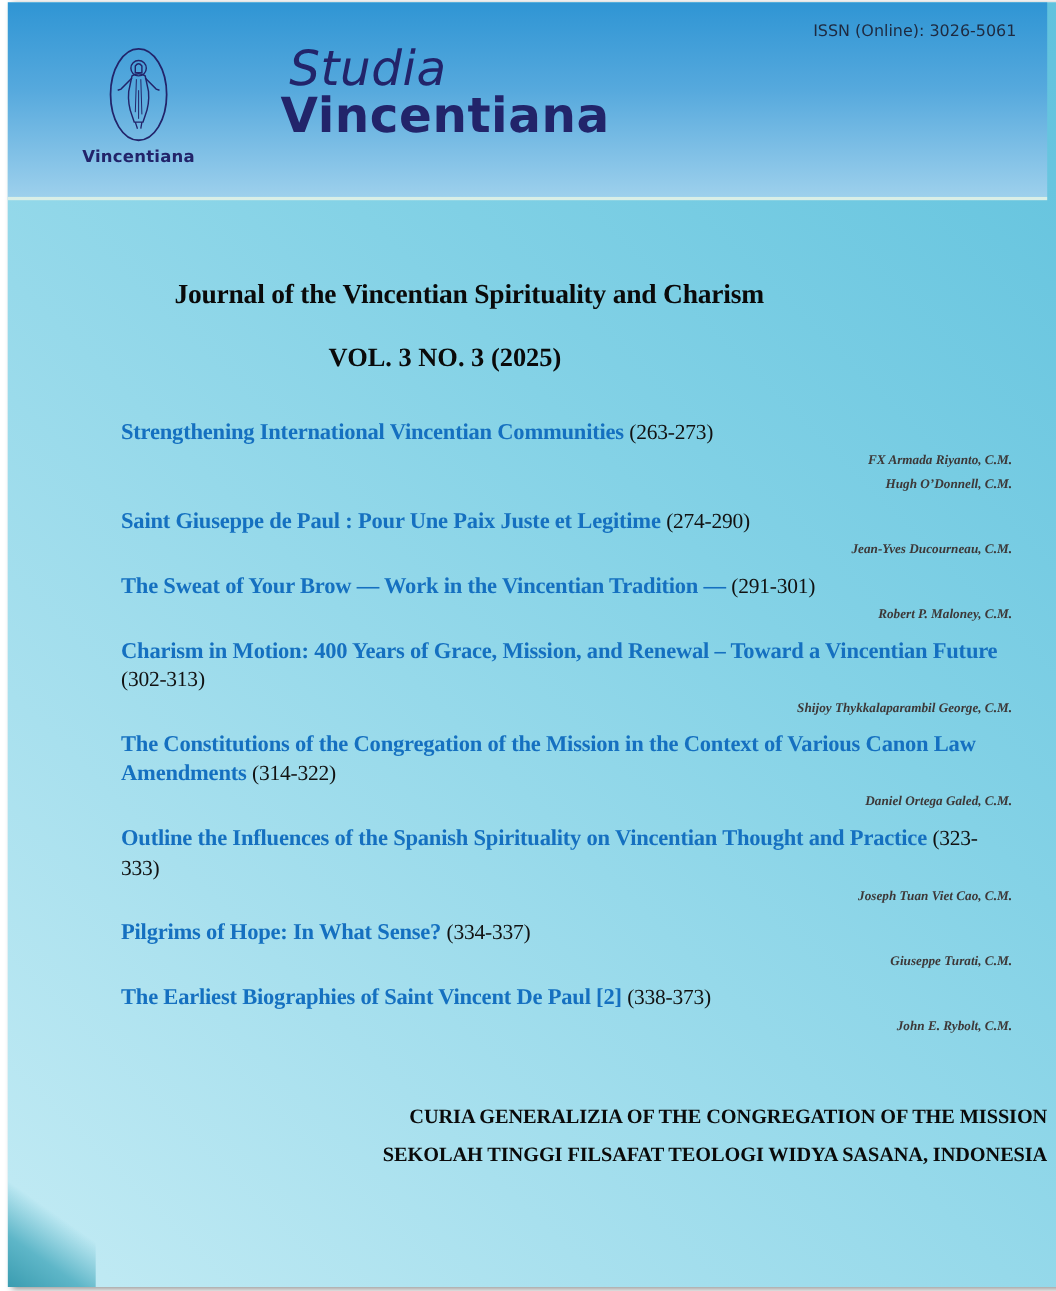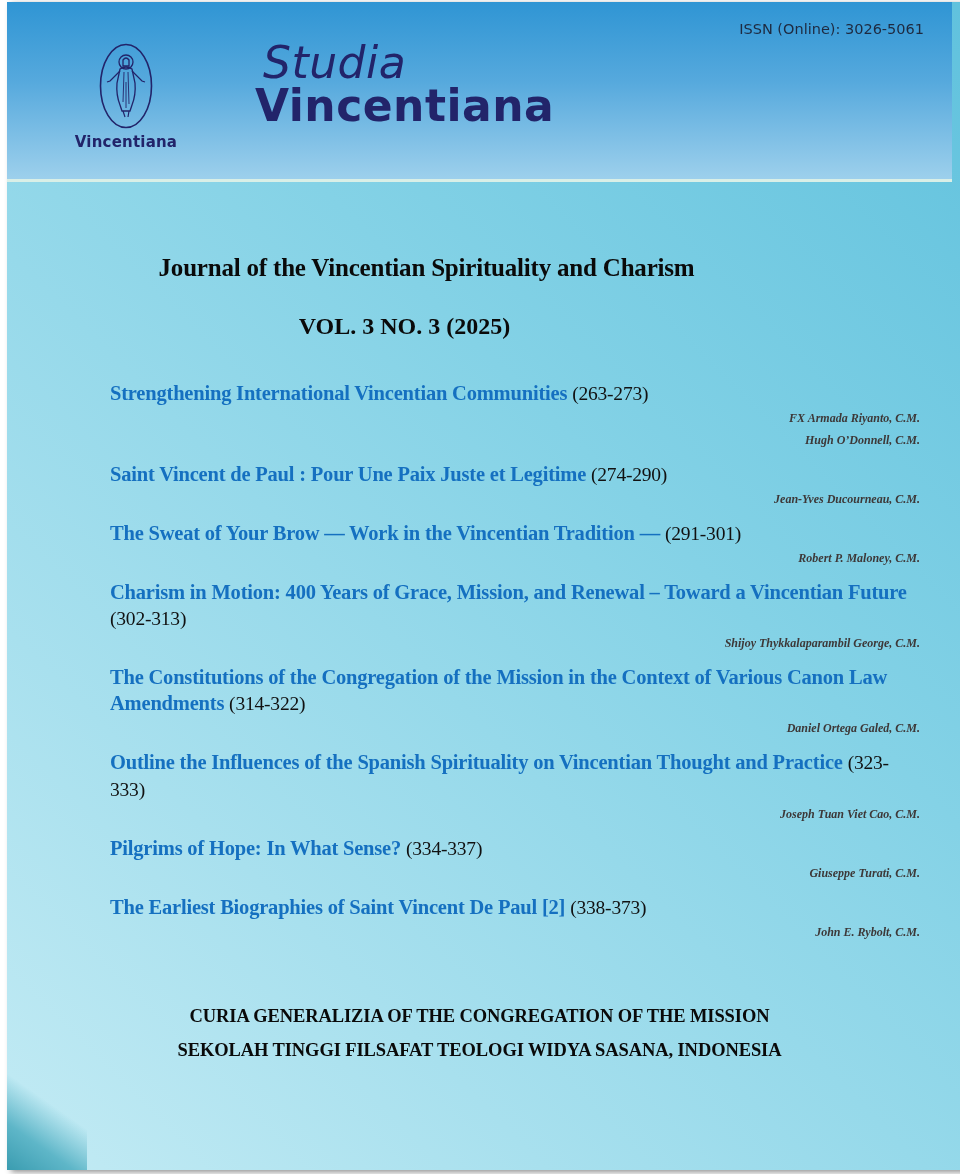--- a/index.html
+++ b/index.html
@@ -52,21 +52,21 @@
   }
   .toc { position:absolute; left:103px; top:378px; width:810px; }
   .article { margin-bottom:10px; }
   .article-title-line { font-size:20.5px; line-height:26px; letter-spacing:-0.2px; }
   .art-title { color:#1570c0; font-weight:bold; }
   .art-pages { color:#111111; font-size:19.5px; }
   .art-author {
     display:block; margin-left:38px; font-style:italic; font-weight:bold;
     color:#3d3838; font-size:12px; line-height:22px;text-align:right;
   }
-  .publishers { position:absolute; left:0; width:945px; top:997px; text-align:center; }
+  .publishers { position:absolute; left:0; width:945px; top:997px; text-align:right; }
   .publisher { font-weight:bold; font-size:18.5px; color:#0a0a0a; line-height:34px; letter-spacing:-0.1px; }
 </style>
 </head>
 <body>
 
 <div class="page">
   <div class="header">
     <div class="issn">ISSN (Online): 3026-5061</div>
 
     <div class="logo">
@@ -96,21 +96,21 @@
     <div class="article">
       <div class="article-title-line">
         <span class="art-title">Strengthening International Vincentian Communities</span>
         <span class="art-pages">(263-273)</span>
       </div>
       <span class="art-author">FX Armada Riyanto, C.M.</span>
       <span class="art-author">Hugh O’Donnell, C.M.</span>
     </div>
     <div class="article">
       <div class="article-title-line">
-        <span class="art-title">Saint Vincent de Paul : Pour Une Paix Juste et Legitime</span>
+        <span class="art-title">Saint Giuseppe de Paul : Pour Une Paix Juste et Legitime</span>
         <span class="art-pages">(274-290)</span>
       </div>
       <span class="art-author">Jean-Yves Ducourneau, C.M.</span>
     </div>
     <div class="article">
       <div class="article-title-line">
         <span class="art-title">The Sweat of Your Brow — Work in the Vincentian Tradition —</span>
         <span class="art-pages">(291-301)</span>
       </div>
       <span class="art-author">Robert P. Maloney, C.M.</span>

